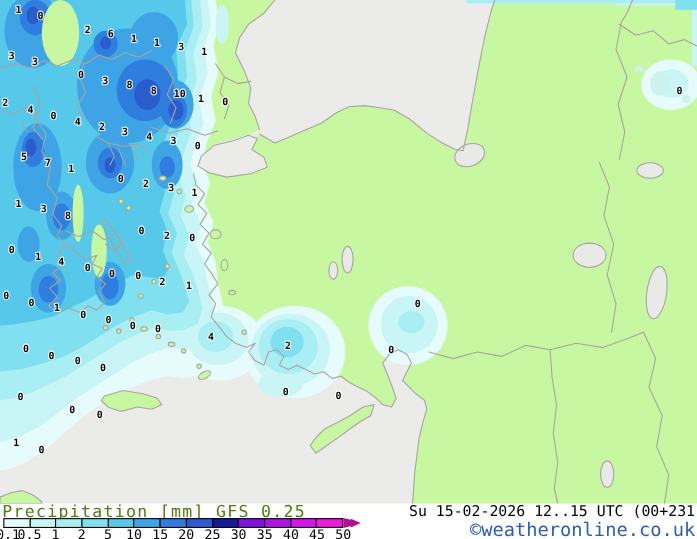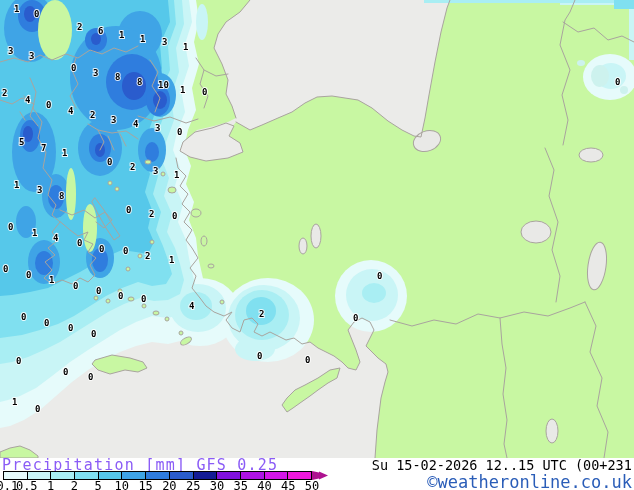--- a/index.html
+++ b/index.html
@@ -11,21 +11,21 @@
   .landfill{fill:var(--land);}
   .coast{fill:none;stroke:var(--coast);stroke-width:1;stroke-linejoin:round;stroke-linecap:round;}
   .sea-stroke{fill:var(--sea);stroke:var(--coast);stroke-width:1;}
   .land-stroke{fill:var(--land);stroke:var(--coast);stroke-width:1;}
   .lake-gray{fill:var(--lakegray);stroke:var(--coast);stroke-width:1;}
   .lake-cyan{fill:var(--lakecyan);}
   .gv{font:bold 9px "DejaVu Sans Mono",monospace;fill:#000;
       paint-order:stroke;stroke:rgba(255,255,255,.85);stroke-width:2px;}
   
   #footer{position:absolute;left:0;top:458px;width:634px;height:32px;background:#fff;overflow:hidden;}
-  #legend-title{position:absolute;left:2px;top:-2px;font-size:15px;letter-spacing:1.2px;color:#8b5cf6;white-space:nowrap;}
+  #legend-title{position:absolute;left:2px;top:-2px;font-size:15px;letter-spacing:1.2px;color:#4d7c0f;white-space:nowrap;}
   #colorbar{position:absolute;left:3px;top:13px;width:309px;height:9px;display:flex;}
   #colorbar .seg{flex:1 1 auto;height:9px;border:1px solid #000;margin-left:-1px;box-sizing:border-box;}
   #colorbar .seg:first-child{margin-left:0;}
   #arrow{position:absolute;left:312px;top:13px;}
   .ticklabel{position:absolute;top:21px;font-size:12px;color:#000;transform:translateX(-50%);white-space:nowrap;}
   #valid-time{position:absolute;right:-6px;top:-1px;font-size:13.5px;color:#000;white-space:nowrap;}
   #credit{position:absolute;right:2px;top:14px;font-size:17px;color:var(--credit);white-space:nowrap;}
 </style>
 </head>
 <body>

